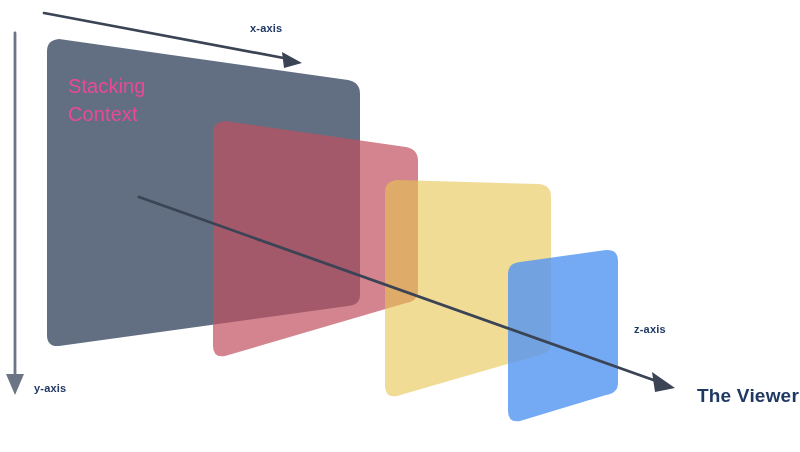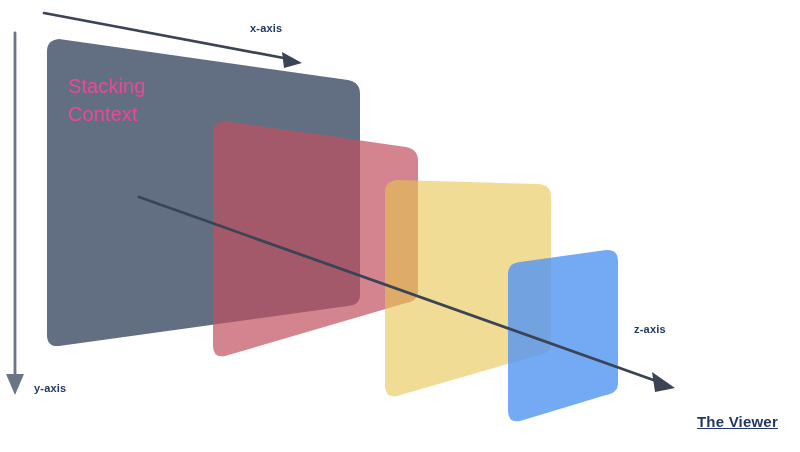--- a/index.html
+++ b/index.html
@@ -29,21 +29,21 @@
     font-family: "Liberation Sans", sans-serif;
     font-weight: bold;
     font-size: 11px;
     color: #1F3864;
     white-space: nowrap;
     letter-spacing: 0.2px;
   }
   #label-x-axis { left: 250px; top: 22px; }
   #label-y-axis { left: 34px; top: 362px; margin-top: 20px; }
   #label-z-axis { left: 634px; top: 323px; }
-  #label-the-viewer { left: 697px; top: 413px; font-size: 15px; text-decoration: underline; }
+  #label-the-viewer { left: 697px; top: 385px; font-size: 19px; }
   .plane-text {
     position: absolute;
     font-family: Liberation Sans, sans-serif;
     font-size: 20px;
     color: #ec4899;
     line-height: 1.42;
     white-space: pre-line;
     letter-spacing: 0.1px;
   }
   #text-stacking-context { left: 68px; top: 72px; }

